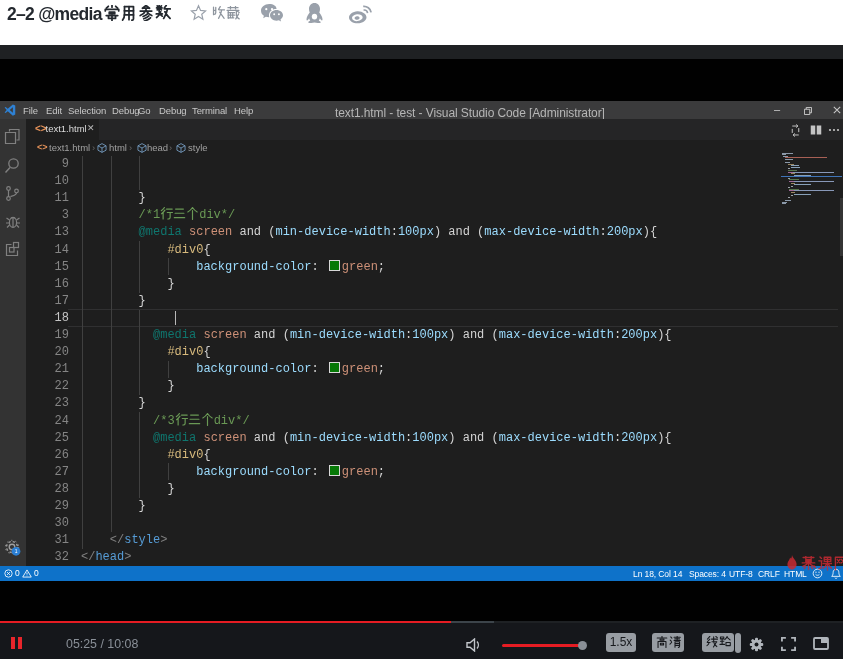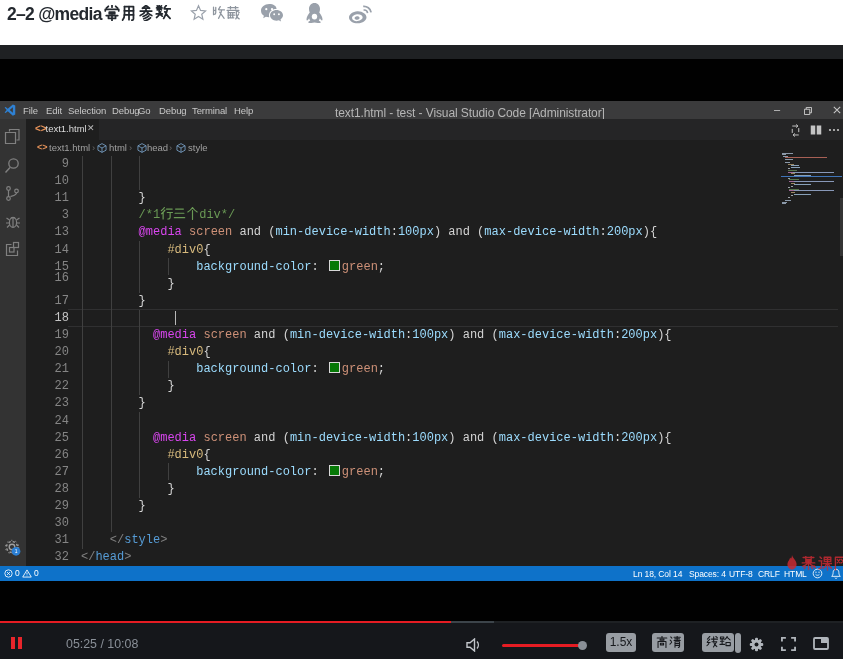--- a/index.html
+++ b/index.html
@@ -16,21 +16,21 @@
 .menuitem{top:4px;}
 #tabbar{left:26px;top:119px;width:817px;height:21px;background:#252526;}
 #activetab{left:0px;top:0px;width:73px;height:21px;background:#1e1e1e;color:#dcdcdc;font-size:9.5px;}
 #breadcrumb{left:26px;top:140px;width:817px;height:15px;background:#1e1e1e;color:#a0a0a0;font-size:9.5px;}
 #editor{left:26px;top:155px;width:817px;height:411px;background:#1e1e1e;}
 #activitybar{left:0;top:119px;width:26px;height:447px;background:#333333;}
 #statusbar{left:0;top:566px;width:843px;height:15px;background:#0e72c9;color:#fff;font-size:8.5px;letter-spacing:-0.1px;}
 
 .cl{position:absolute;white-space:pre;font-family:"Liberation Mono",monospace;font-size:12px;line-height:17px;color:#d4d4d4;}
 .ln{position:absolute;left:27px;width:42px;text-align:right;font-family:"Liberation Mono",monospace;font-size:12px;line-height:17px;color:#858585;}
-.b{color:#9cdcfe}.n{color:#b5cea8}.w{color:#d4d4d4}.cm{color:#6a9955}.at{color:#d946ef}
+.b{color:#9cdcfe}.n{color:#b5cea8}.w{color:#d4d4d4}.cm{color:#6a9955}.at{color:#0f766e}
 .o{color:#ce9178}.g{color:#d7ba7d}.gy{color:#808080}.tg{color:#569cd6}
 .guide{position:absolute;width:1px;background:#404040;}
 .sw{display:inline-block;width:9px;height:9px;background:#067806;border:1px solid #d8d8d8;margin:0 2px 0 3px;vertical-align:-1px;}
 
 .mm{position:absolute;height:2px;}
 
 #ctrlbar{left:0;top:623px;width:843px;height:36px;background:#15171b;}
 #prog{left:0;top:621px;width:843px;height:3px;background:#1e2124;}
 #prog .played{position:absolute;left:0;top:0;width:451px;height:3px;background:#e51c23;}
 #prog .buf{position:absolute;left:451px;top:0;width:43px;height:3px;background:#3c444a;}
@@ -324,21 +324,21 @@
 <div class="guide" style="left:168px;top:361px;height:17px"></div>
 <div class="guide" style="left:168px;top:463px;height:17px"></div>
 
 <div class="ln" style="top:156.0px">9</div>
 <div class="ln" style="top:173.1px">10</div>
 <div class="ln" style="top:190.2px">11</div>
 <div class="ln" style="top:207.3px">3</div>
 <div class="ln" style="top:224.4px">13</div>
 <div class="ln" style="top:241.5px">14</div>
 <div class="ln" style="top:258.6px">15</div>
-<div class="ln" style="top:270px">16</div>
+<div class="ln" style="top:276px">16</div>
 <div class="ln" style="top:292.8px">17</div>
 <div class="ln" style="top:309.9px;color:#c6c6c6">18</div>
 <div class="ln" style="top:327.0px">19</div>
 <div class="ln" style="top:344.1px">20</div>
 <div class="ln" style="top:361.2px">21</div>
 <div class="ln" style="top:378.3px">22</div>
 <div class="ln" style="top:395.4px">23</div>
 <div class="ln" style="top:412.5px">24</div>
 <div class="ln" style="top:429.6px">25</div>
 <div class="ln" style="top:446.7px">26</div>
@@ -360,20 +360,27 @@
 <div class="cl" style="left:81px;top:224.4px"><span class="w">        </span><span class="at">@media</span><span class="w"> </span><span class="o">screen</span><span class="w"> and (</span><span class="b">min-device-width</span><span class="w">:</span><span class="b">100px</span><span class="w">) and (</span><span class="b">max-device-width</span><span class="w">:</span><span class="b">200px</span><span class="w">){</span></div>
 <div class="cl" style="left:81px;top:241.5px"><span class="w">            </span><span class="g">#div0</span><span class="w">{</span></div>
 <div class="cl" style="left:81px;top:258.6px"><span class="b">                background-color</span><span class="w">: </span><span class="sw"></span><span class="o">green</span><span class="w">;</span></div>
 <div class="cl" style="left:81px;top:275.7px"><span class="w">            }</span></div>
 <div class="cl" style="left:81px;top:292.8px"><span class="w">        }</span></div>
 <div class="cl" style="left:81px;top:327.0px"><span class="w">          </span><span class="at">@media</span><span class="w"> </span><span class="o">screen</span><span class="w"> and (</span><span class="b">min-device-width</span><span class="w">:</span><span class="b">100px</span><span class="w">) and (</span><span class="b">max-device-width</span><span class="w">:</span><span class="b">200px</span><span class="w">){</span></div>
 <div class="cl" style="left:81px;top:344.1px"><span class="w">            </span><span class="g">#div0</span><span class="w">{</span></div>
 <div class="cl" style="left:81px;top:361.2px"><span class="b">                background-color</span><span class="w">: </span><span class="sw"></span><span class="o">green</span><span class="w">;</span></div>
 <div class="cl" style="left:81px;top:378.3px"><span class="w">            }</span></div>
 <div class="cl" style="left:81px;top:395.4px"><span class="w">        }</span></div>
+<div class="cl" style="left:81px;top:412.5px"><span class="cm">          /*3<svg class="cjk" width="13" height="13" style="vertical-align:-2px" viewBox="0 0 100 100">
+          <use href="#z-hang"></use>
+        </svg><svg class="cjk" width="13" height="13" style="vertical-align:-2px" viewBox="0 0 100 100">
+          <use href="#z-san"></use>
+        </svg><svg class="cjk" width="13" height="13" style="vertical-align:-2px" viewBox="0 0 100 100">
+          <use href="#z-ge"></use>
+        </svg>div*/</span></div>
 <div class="cl" style="left:81px;top:429.6px"><span class="w">          </span><span class="at">@media</span><span class="w"> </span><span class="o">screen</span><span class="w"> and (</span><span class="b">min-device-width</span><span class="w">:</span><span class="b">100px</span><span class="w">) and (</span><span class="b">max-device-width</span><span class="w">:</span><span class="b">200px</span><span class="w">){</span></div>
 <div class="cl" style="left:81px;top:446.7px"><span class="w">            </span><span class="g">#div0</span><span class="w">{</span></div>
 <div class="cl" style="left:81px;top:463.8px"><span class="b">                background-color</span><span class="w">: </span><span class="sw"></span><span class="o">green</span><span class="w">;</span></div>
 <div class="cl" style="left:81px;top:480.9px"><span class="w">            }</span></div>
 <div class="cl" style="left:81px;top:498.0px"><span class="w">        }</span></div>
 <div class="cl" style="left:81px;top:532.2px"><span class="gy">    &lt;/</span><span class="tg">style</span><span class="gy">&gt;</span></div>
 <div class="cl" style="left:81px;top:549.3px"><span class="gy">&lt;/</span><span class="tg">head</span><span class="gy">&gt;</span></div>
 
 <div class="abs" style="left:174.5px;top:311px;width:1.5px;height:14px;background:#b8b8b8"></div>
 

